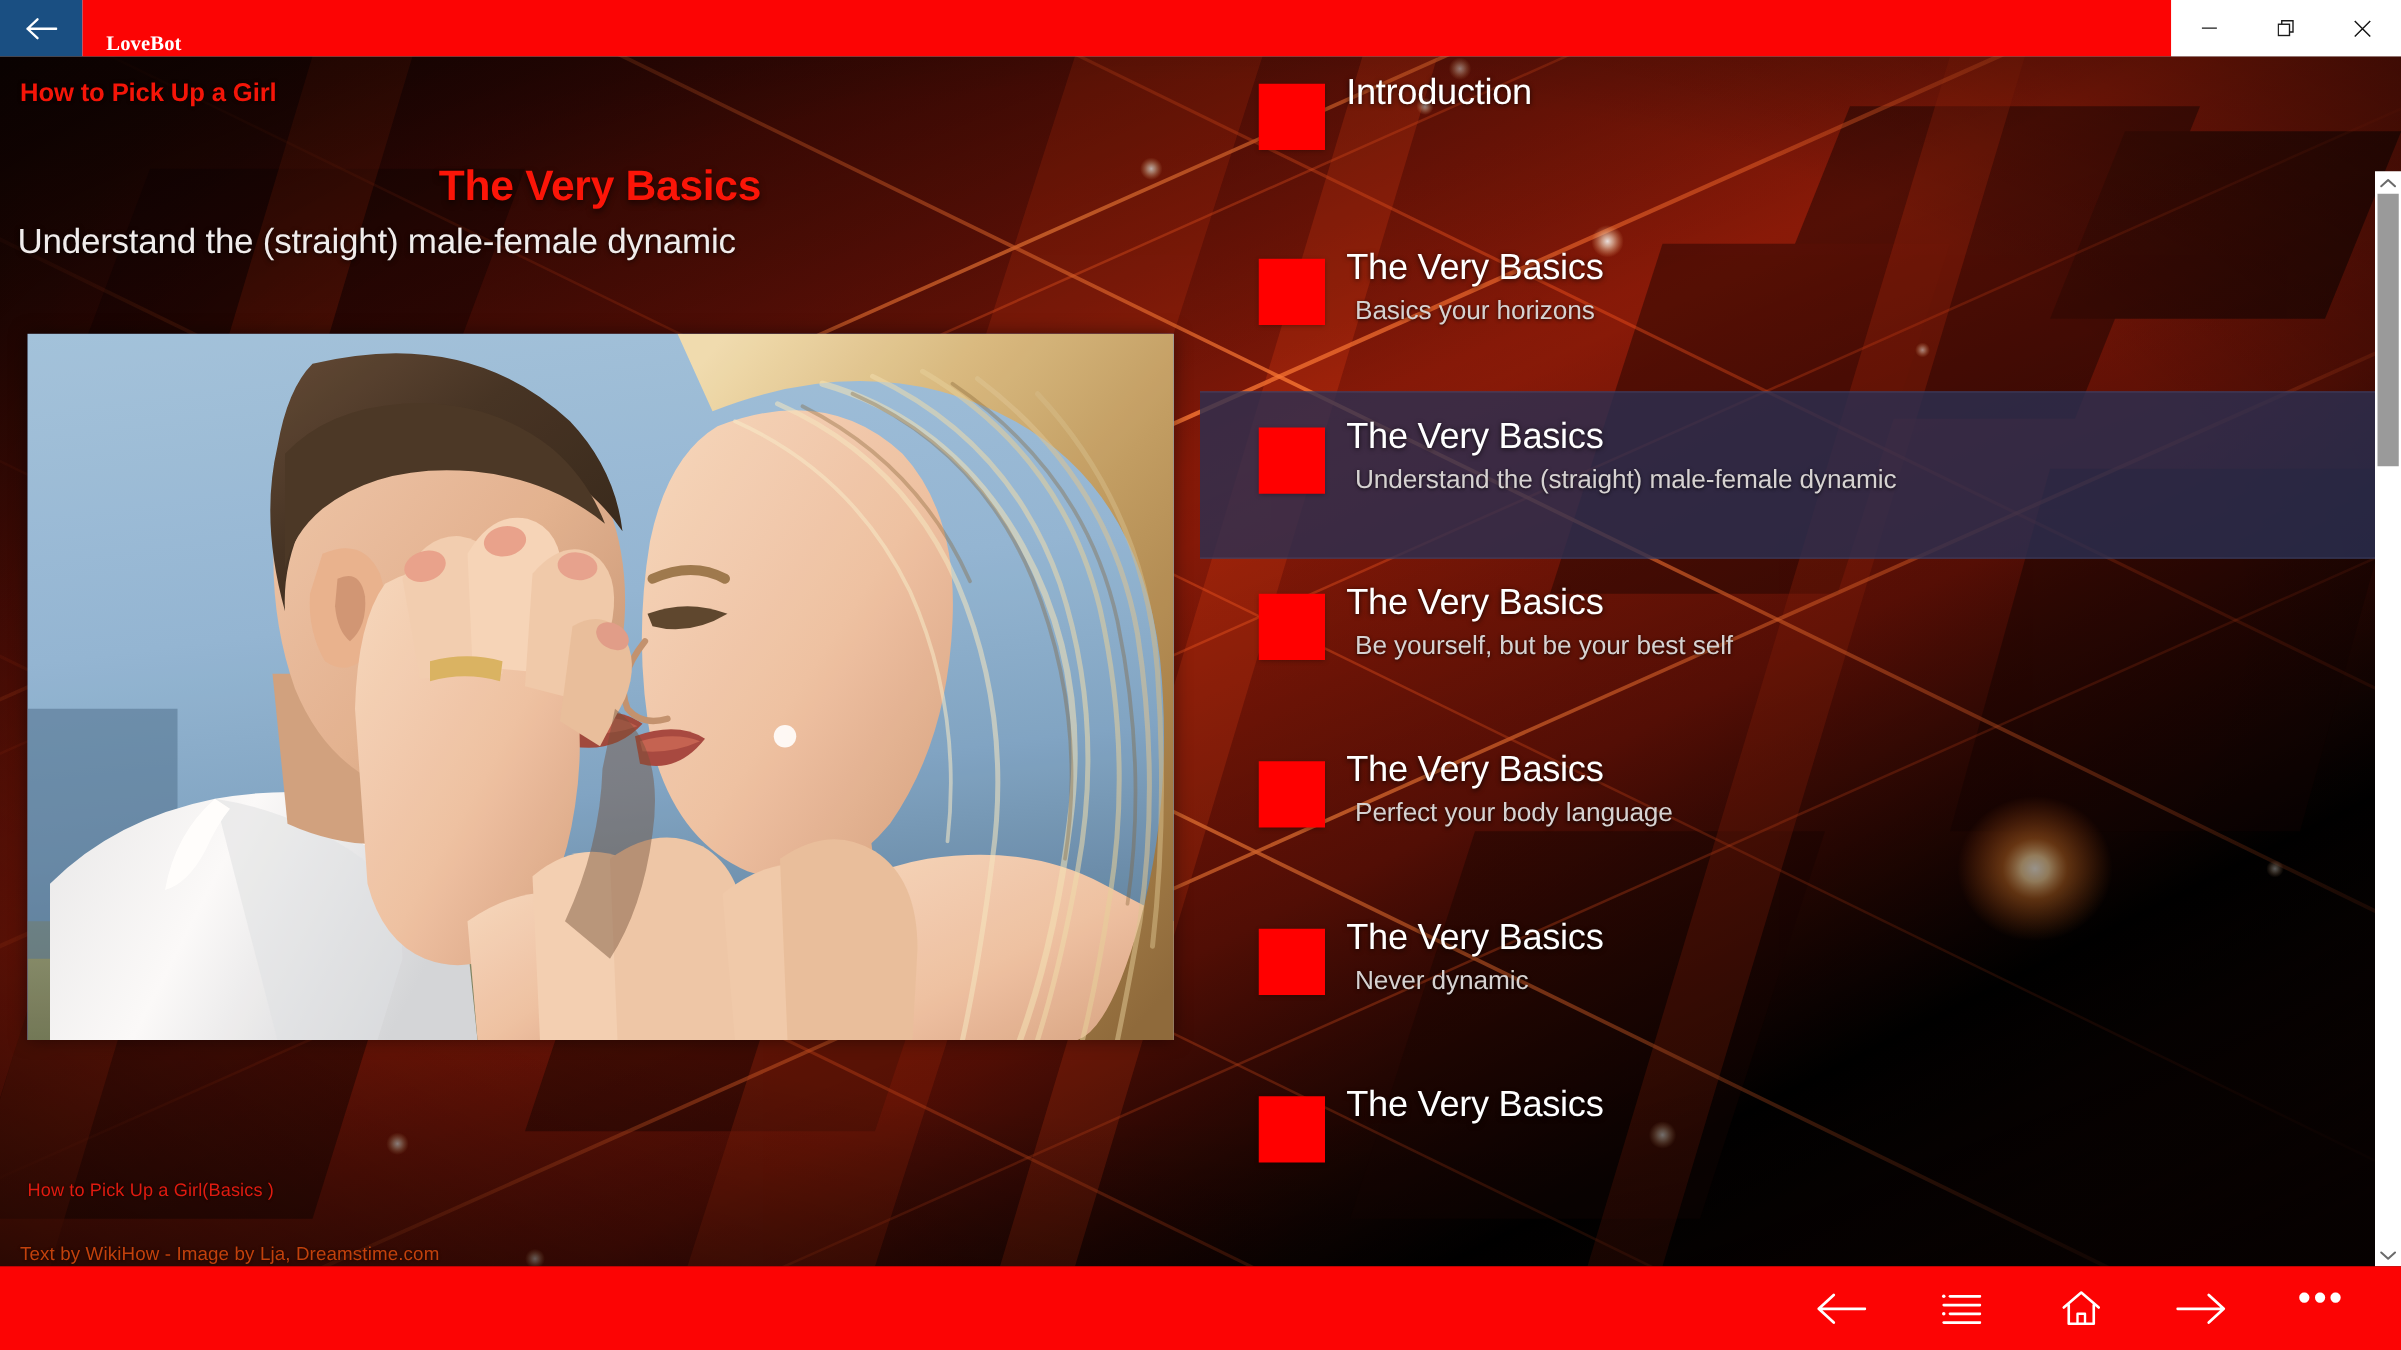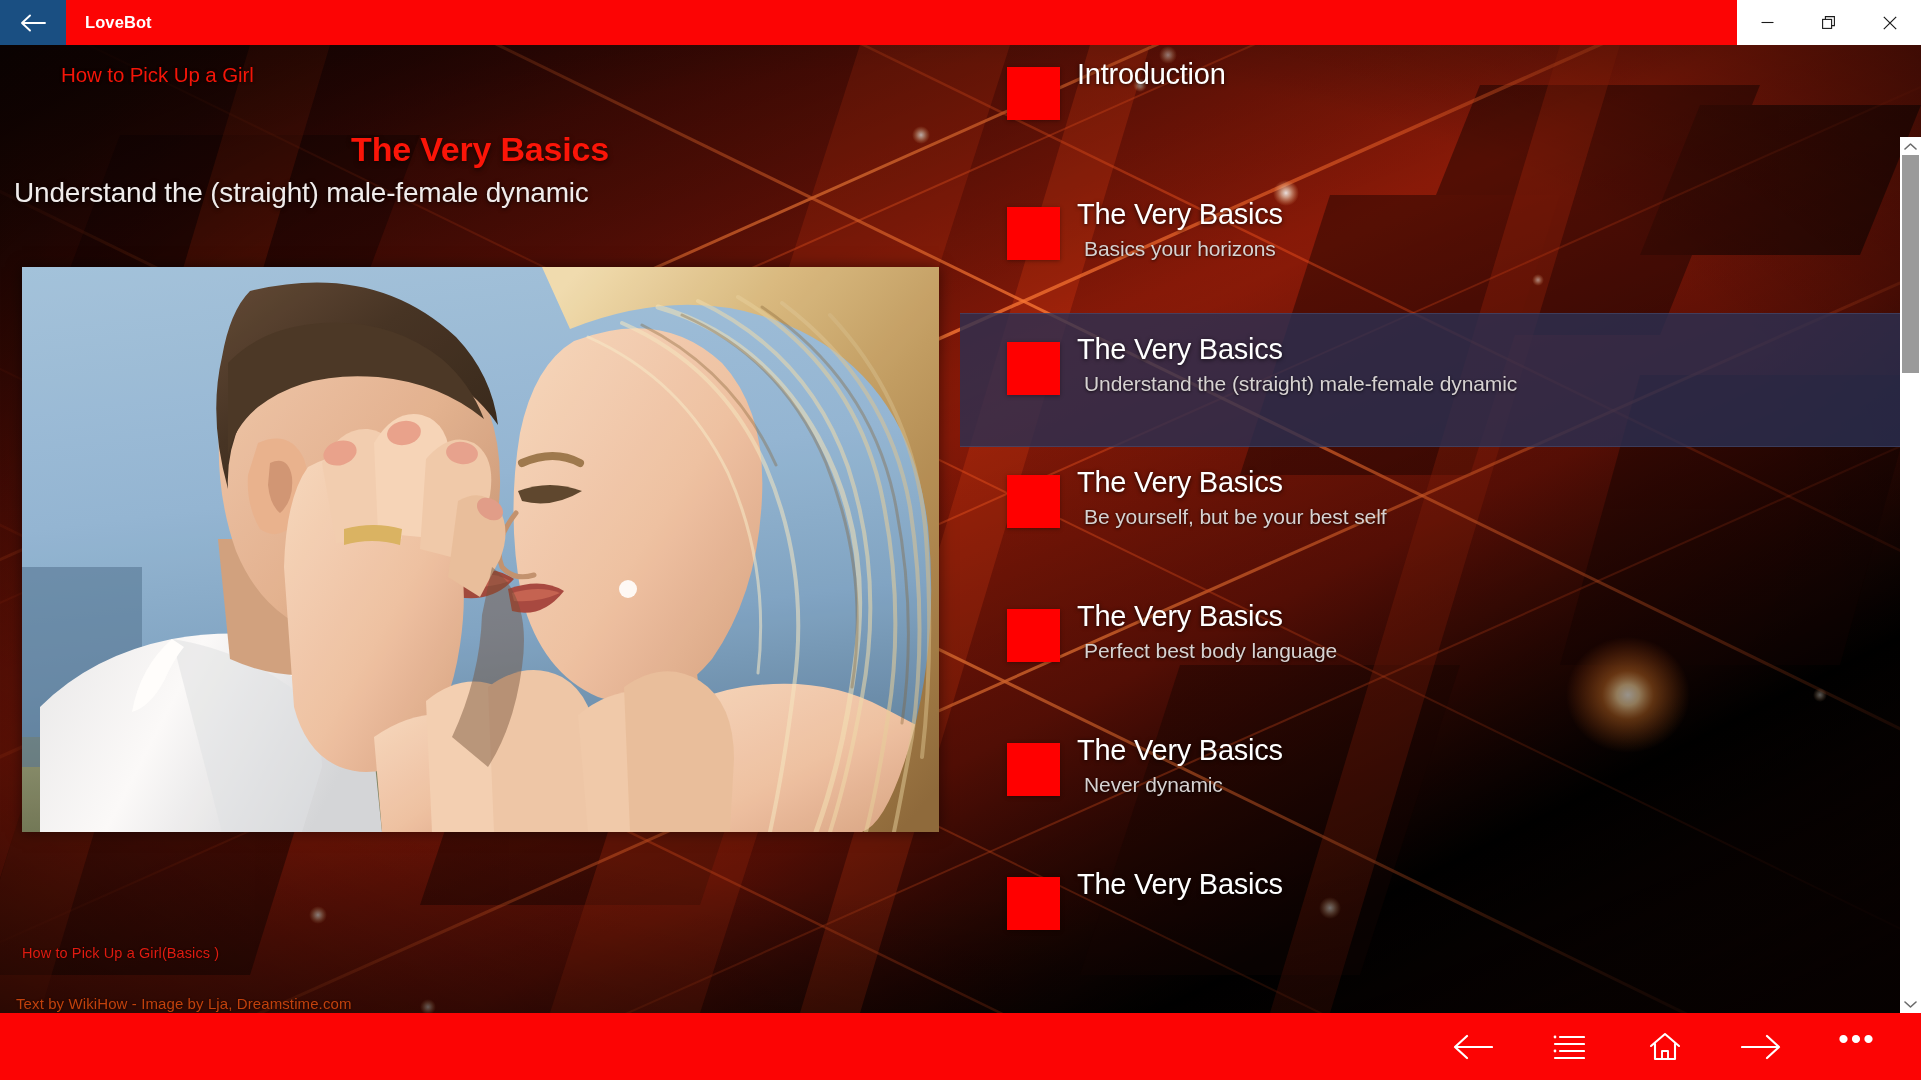--- a/index.html
+++ b/index.html
@@ -42,23 +42,24 @@
     align-items: center;
     justify-content: center;
     flex: 0 0 auto;
     cursor: default;
   }
   .tb-back svg { display: block; }
   .tb-red {
     flex: 1 1 auto;
     background: #fc0404;
     display: flex;
-    align-items: center;
+    align-items: flex-end;
     padding-left: 19px;
     min-width: 0;
+    font-family: Liberation Serif, serif;
   }
   .tb-title {
     color: #ffffff;
     font-size: 16.5px;
     font-weight: bold;
     letter-spacing: 0.1px;
     white-space: nowrap;
   }
   .tb-controls {
     flex: 0 0 auto;
@@ -93,25 +94,24 @@
     left: 0; top: 45px;
     width: 980px;
     height: 968px;
     z-index: 10;
   }
   .chapter-label {
     position: absolute;
     left: 16px; top: 18px;
     color: #f41508;
     font-size: 20.5px;
-    font-weight: normal;
+    font-weight: bold;
     letter-spacing: -0.1px;
     text-shadow: 0 0 3px rgba(0,0,0,0.55);
     white-space: nowrap;
-    margin-left: 45px;
   }
   .slide-title {
     position: absolute;
     left: 0; top: 85px;
     width: 960px;
     text-align: center;
     color: #fb1508;
     font-size: 34px;
     font-weight: bold;
     letter-spacing: -0.2px;
@@ -559,21 +559,21 @@
       <div class="toc-text">
         <div class="toc-title">The Very Basics</div>
         <div class="toc-sub">Be yourself, but be your best self</div>
       </div>
     </div>
 
     <div class="toc-item">
       <div class="toc-thumb"></div>
       <div class="toc-text">
         <div class="toc-title">The Very Basics</div>
-        <div class="toc-sub">Perfect best body language</div>
+        <div class="toc-sub">Perfect your body language</div>
       </div>
     </div>
 
     <div class="toc-item">
       <div class="toc-thumb"></div>
       <div class="toc-text">
         <div class="toc-title">The Very Basics</div>
         <div class="toc-sub">Never dynamic</div>
       </div>
     </div>

